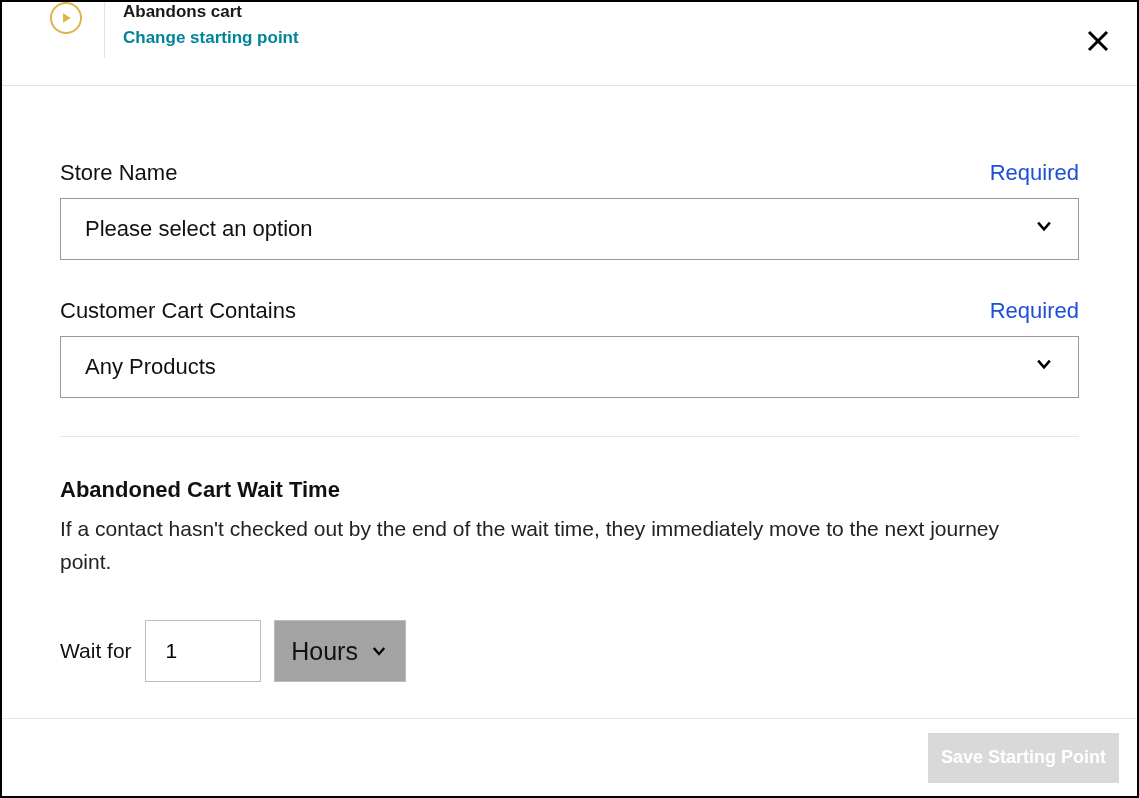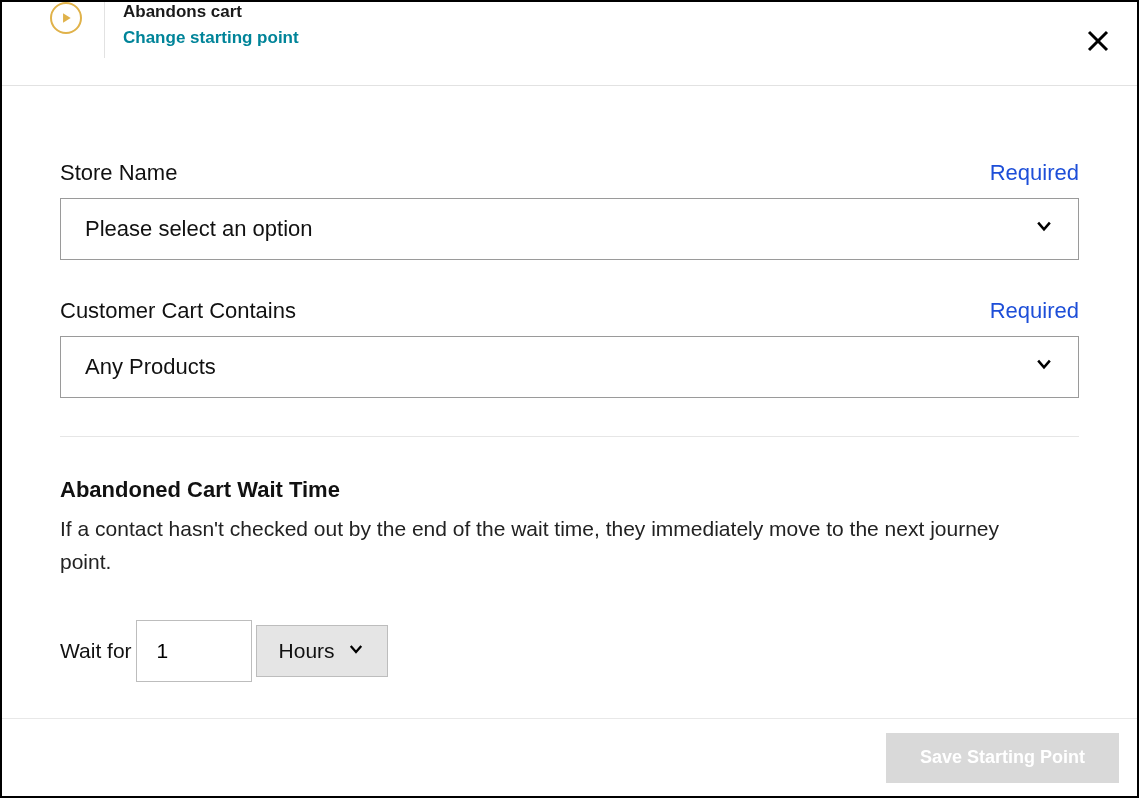--- a/index.html
+++ b/index.html
@@ -30,29 +30,29 @@
   .label { font-size: 22px; font-weight: 400; color: #111; }
   .req   { font-size: 22px; color: #1d4ed8; }
   .select { width: 100%; height: 62px; border: 1px solid #9a9a9a; display: flex; align-items: center; justify-content: space-between; padding: 8px 24px; font-size: 22px; cursor: pointer; background: #fff; }
   .select .chev svg { width: 20px; height: 20px; }
 
   hr.sep { border: none; border-top: 1px solid #e6e6e6; margin: 6px 0 40px 0; }
 
   .section-title { font-size: 22px; font-weight: 600; margin-bottom: 10px; }
   .section-desc  { font-size: 21px; line-height: 1.55; color: #222; margin-bottom: 42px; max-width: 980px; }
 
-  .wait-row { display: flex; align-items: center; gap: 4px; margin-bottom: 42px; }
+  .wait-row { display: flex; align-items: center; gap: 13px; margin-bottom: 42px; }
   .wait-label { font-size: 21px; }
   .num-input { width: 116px; height: 62px; border: 1px solid #bdbdbd; font-size: 21px; padding: 0 20px; outline: none; }
-  .unit-select { width: 132px; height: 52px; border: 1px solid #bdbdbd; display: flex; align-items: center; justify-content: center; gap: 12px; font-size: 21px; cursor: pointer; background:#e5e5e5; }
+  .unit-select { width: 132px; height: 62px; border: 1px solid #bdbdbd; display: flex; align-items: center; justify-content: center; gap: 12px; font-size: 25px; cursor: pointer; background:#a3a3a3; }
   .unit-select .chev svg { width: 18px; height: 18px; }
 
   
   .footer { position: absolute; bottom: 0; left: 0; right: 0; height: 78px; border-top: 1px solid #e8e8e8; display: flex; justify-content: flex-end; align-items: center; padding-right: 18px; background: #fff; }
-  .save-btn { height: 50px; padding: 0 34px; background: #d9d9d9; color: #fff; font-size: 18px; font-weight: 600; border: none; cursor: not-allowed; }
+  .save-btn { height: 50px; padding: 0 13px; background: #d9d9d9; color: #fff; font-size: 18px; font-weight: 600; border: none; cursor: not-allowed; }
 </style>
 </head>
 <body>
 
 <div class="frame">
 
   <div class="header">
     <div class="start-icon">
       <svg viewBox="0 0 24 24" width="14" height="14">
           <polygon points="7,4 20,12 7,20" fill="#e0b24a"></polygon>

